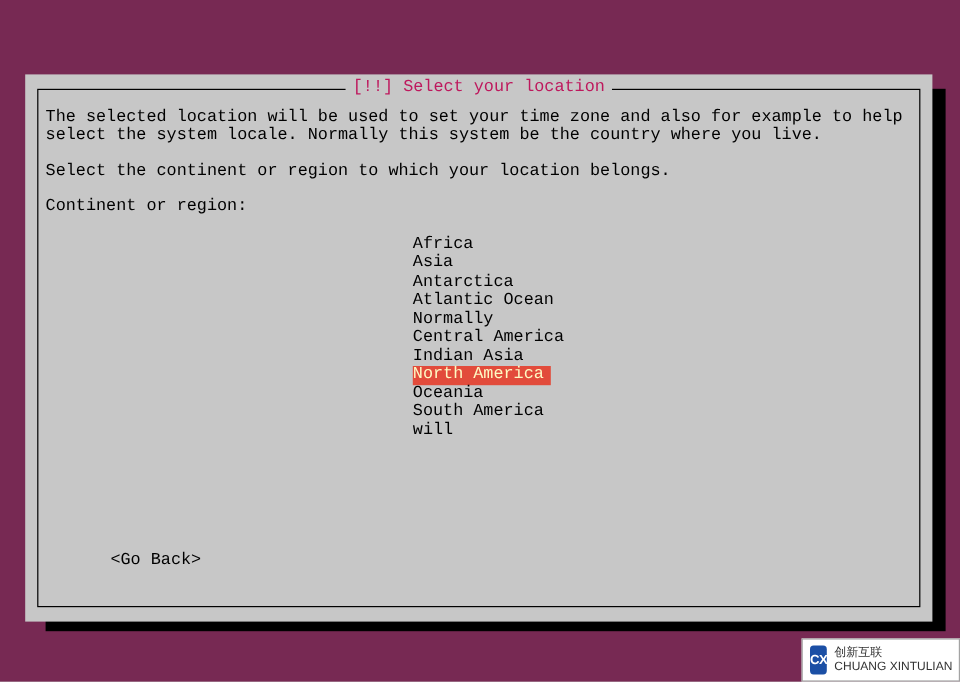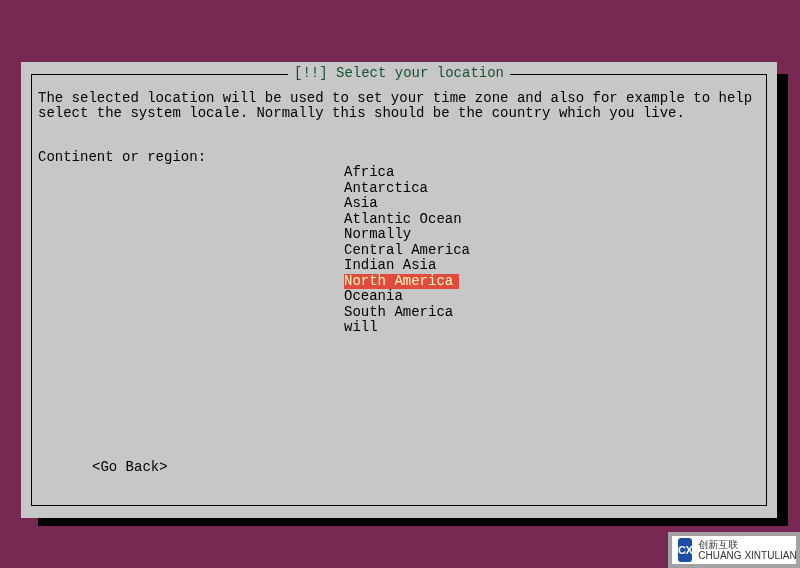--- a/index.html
+++ b/index.html
@@ -38,31 +38,31 @@
     border: 1px solid #000;
     height: 432px;
     padding: 16px 0 0 0;
   }
   .title {
     position: absolute;
     top: -9px;
     left: 50%;
     transform: translateX(-50%);
     background: #c7c7c7;
-    color: #14532d;
+    color: #be185d;
     padding: 0 6px;
     white-space: nowrap;
   }
   .body-text {
     padding: 0 6px;
     white-space: pre-wrap;
     color: #000;
   }
   .list {
-    margin-top: 0;
+    margin-top: 16px;
   }
   .list-row {
     padding-left: 312px;
     height: 15.5px;
     line-height: 15.5px;
   }
   .list-row span {
     display: inline-block;
   }
   .selected span {
@@ -73,21 +73,21 @@
   .go-back {
     position: absolute;
     left: 60px;
     bottom: 30px;
   }
   .watermark {
     position: absolute;
     right: 0;
     bottom: 0;
     background: #fff;
-    border: 4px solid #a3a3a3;
+    border: 1px solid #a3a3a3;
     height: 36px;
     width: 132px;
     display: flex;
     align-items: center;
     padding: 0 6px;
     gap: 6px;
   }
   .wm-logo {
     width: 24px;
     height: 24px;
@@ -113,29 +113,30 @@
 </head>
 <body>
 
 <div class="shadow"></div>
 
 <div class="dialog">
   <div class="inner-frame">
     <div class="title">[!!] Select your location</div>
 
     <div class="body-text">The selected location will be used to set your time zone and also for example to help
-select the system locale. Normally this should be the country which you live.</div>
+select the system locale. Normally this system be the country where you live.</div>
     <div class="body-text" style="height:14px"></div>
+    <div class="body-text">Select the continent or region to which your location belongs.</div>
     <div class="body-text" style="height:14px"></div>
     <div class="body-text">Continent or region:</div>
 
     <div class="list">
       <div class="list-row"><span>Africa</span></div>
+      <div class="list-row"><span>Asia</span></div>
       <div class="list-row"><span>Antarctica</span></div>
-      <div class="list-row"><span>Asia</span></div>
       <div class="list-row"><span>Atlantic Ocean</span></div>
       <div class="list-row"><span>Normally</span></div>
       <div class="list-row"><span>Central America</span></div>
       <div class="list-row"><span>Indian Asia</span></div>
       <div class="list-row selected"><span>North America</span></div>
       <div class="list-row"><span>Oceania</span></div>
       <div class="list-row"><span>South America</span></div>
       <div class="list-row"><span>will</span></div>
     </div>
 

